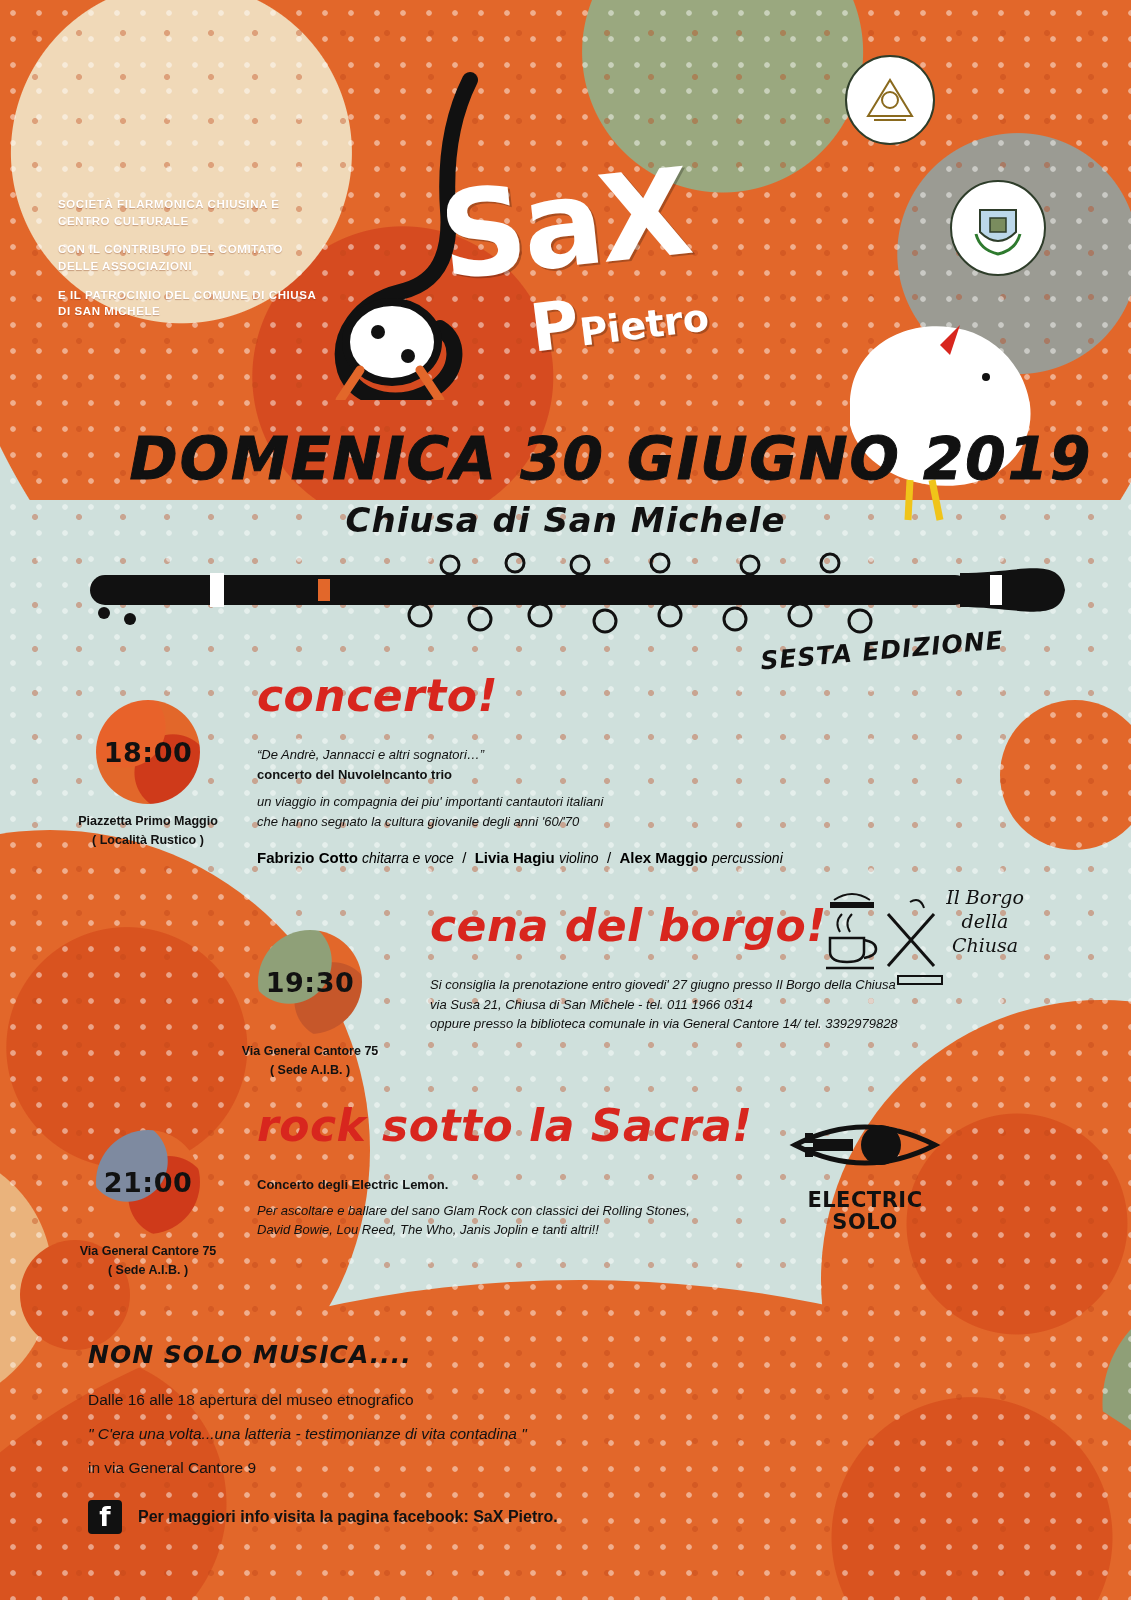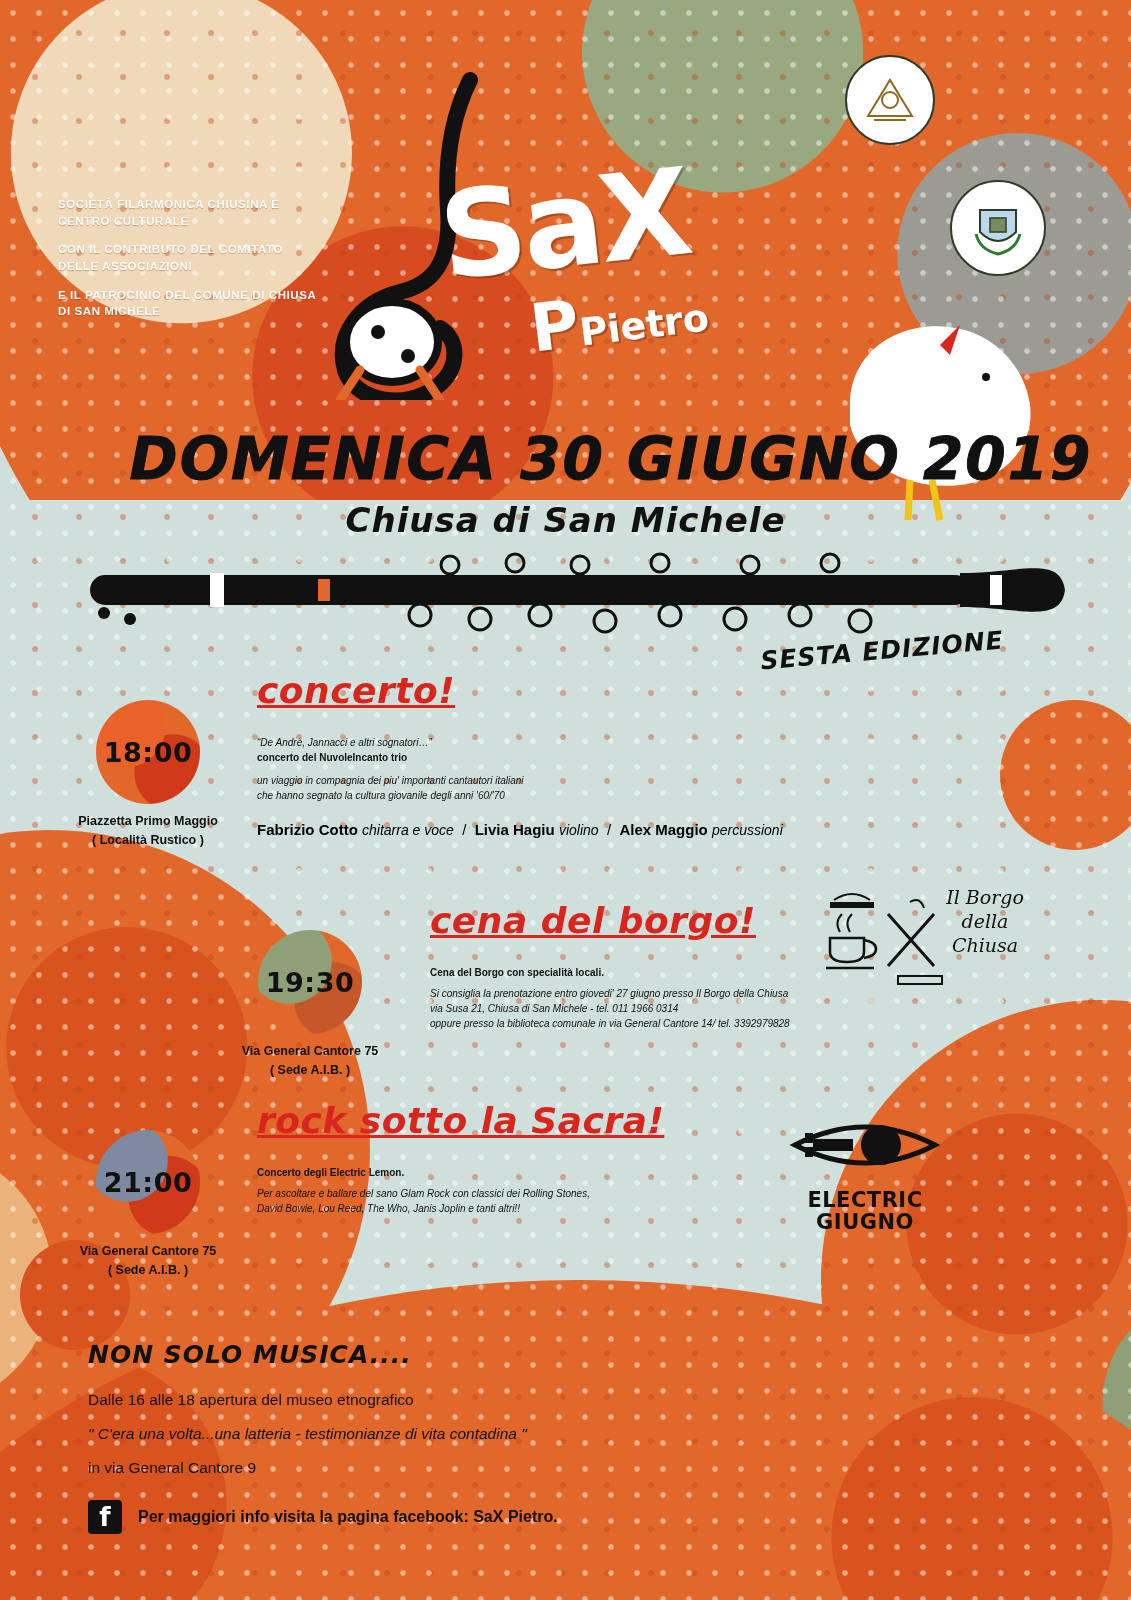--- a/index.html
+++ b/index.html
@@ -138,23 +138,23 @@
   .badge.b3{background:
       radial-gradient(circle at 30% 30%, #7e8aa0 0 40px, rgba(126,138,160,0) 41px),
       radial-gradient(circle at 70% 64%, #cf3a1a 0 40px, rgba(207,58,26,0) 41px),
       #e2672a;}
   .badge-place{
     position:absolute;width:200px;text-align:center;
     font-size:12.5px;font-weight:bold;color:#111;line-height:1.5;
   }
   .headline{
     font-family:"DejaVu Sans", sans-serif;font-weight:bold;font-style:italic;
-    font-size:36px;color:#d8261e;letter-spacing:.5px;text-decoration:underline;
-  }
-  .body{font-size:10px;color:#111;line-height:1.5;}
+    font-size:44px;color:#d8261e;letter-spacing:.5px;
+  }
+  .body{font-size:13px;color:#111;line-height:1.5;}
   .body .q{font-style:italic;}
   .ital{font-style:italic;}
 
   .performers{margin-top:18px;font-size:15px;}
   .performers b{font-weight:bold;}
   .performers i{font-style:italic;font-size:14px;}
 
   
   .borgo{position:absolute;left:810px;top:880px;width:230px;height:110px;}
   .borgo .txt{
@@ -302,21 +302,20 @@
 
   <div class="block" style="left:0;top:900px;width:1131px;">
     <div class="badge b2" style="left:258px;top:30px;">19:30</div>
     <div class="badge-place" style="left:210px;top:142px;">
       <div>Via General Cantore 75</div>
       <div>( Sede A.I.B. )</div>
     </div>
     <div style="position:absolute;left:430px;top:0;width:600px;">
       <div class="headline">cena del borgo!</div>
       <div class="body" style="margin-top:24px;">
-        <div style="font-weight:bold;">Cena del Borgo con specialità locali.</div>
         <div class="ital" style="margin-top:6px;">Si consiglia la prenotazione entro giovedi' 27 giugno presso Il Borgo della Chiusa</div>
         <div class="ital">via Susa 21, Chiusa di San Michele -  tel. 011 1966 0314</div>
         <div class="ital">oppure presso la biblioteca comunale in via General Cantore 14/ tel. 3392979828</div>
       </div>
     </div>
   </div>
 
   <div class="borgo">
     <svg width="140" height="110" viewBox="0 0 140 110" aria-hidden="true">
       <path d="M24 20 q18 -12 36 0" fill="none" stroke="#111" stroke-width="2"></path>
@@ -353,21 +352,21 @@
   <div class="ellogo">
     <svg width="160" height="80" viewBox="0 0 160 80" aria-hidden="true">
       <path d="M10 40 q70 -36 140 0 q-70 36 -140 0z" fill="none" stroke="#111" stroke-width="5"></path>
       <circle cx="96" cy="40" r="20" fill="#111"></circle>
       <rect x="28" y="34" width="40" height="12" fill="#111"></rect>
       <rect x="20" y="28" width="8" height="10" fill="#111"></rect>
       <rect x="20" y="42" width="8" height="10" fill="#111"></rect>
     </svg>
     <div class="txt">
       <div>ELECTRIC</div>
-      <div>GIUGNO</div>
+      <div>SOLO</div>
     </div>
   </div>
 
   <div class="footer">
     <h3>NON SOLO MUSICA....</h3>
     <p>Dalle 16 alle 18 apertura del museo etnografico</p>
     <p class="it">" C'era una volta...una latteria - testimonianze di vita contadina "</p>
     <p>in via General Cantore 9</p>
   </div>
   <div class="fbline">

